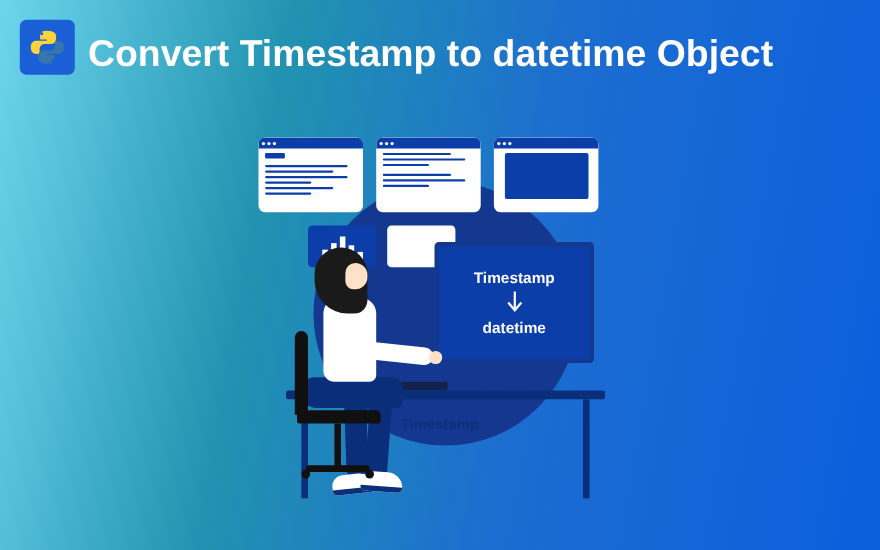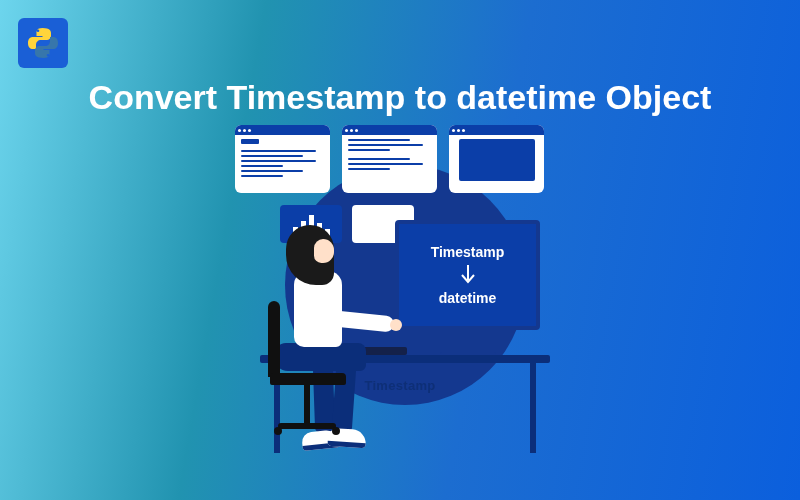--- a/index.html
+++ b/index.html
@@ -24,26 +24,25 @@
       align-items: center;
       justify-content: center;
     }
 
     .title {
       position: absolute;
       top: 28px;
       left: 50%;
       transform: translateX(-50%);
       width: 640px;
-      text-align: center;
+      text-align: left;
       color: #fff;
       font-size: 34px;
       font-weight: 700;
       line-height: 1.25;
-      margin-top: 48px;
     }
 
     .scene {
       position: absolute;
       top: 125px;
       left: 50%;
       transform: translateX(-50%);
       width: 400px;
       height: 416px;
     }

